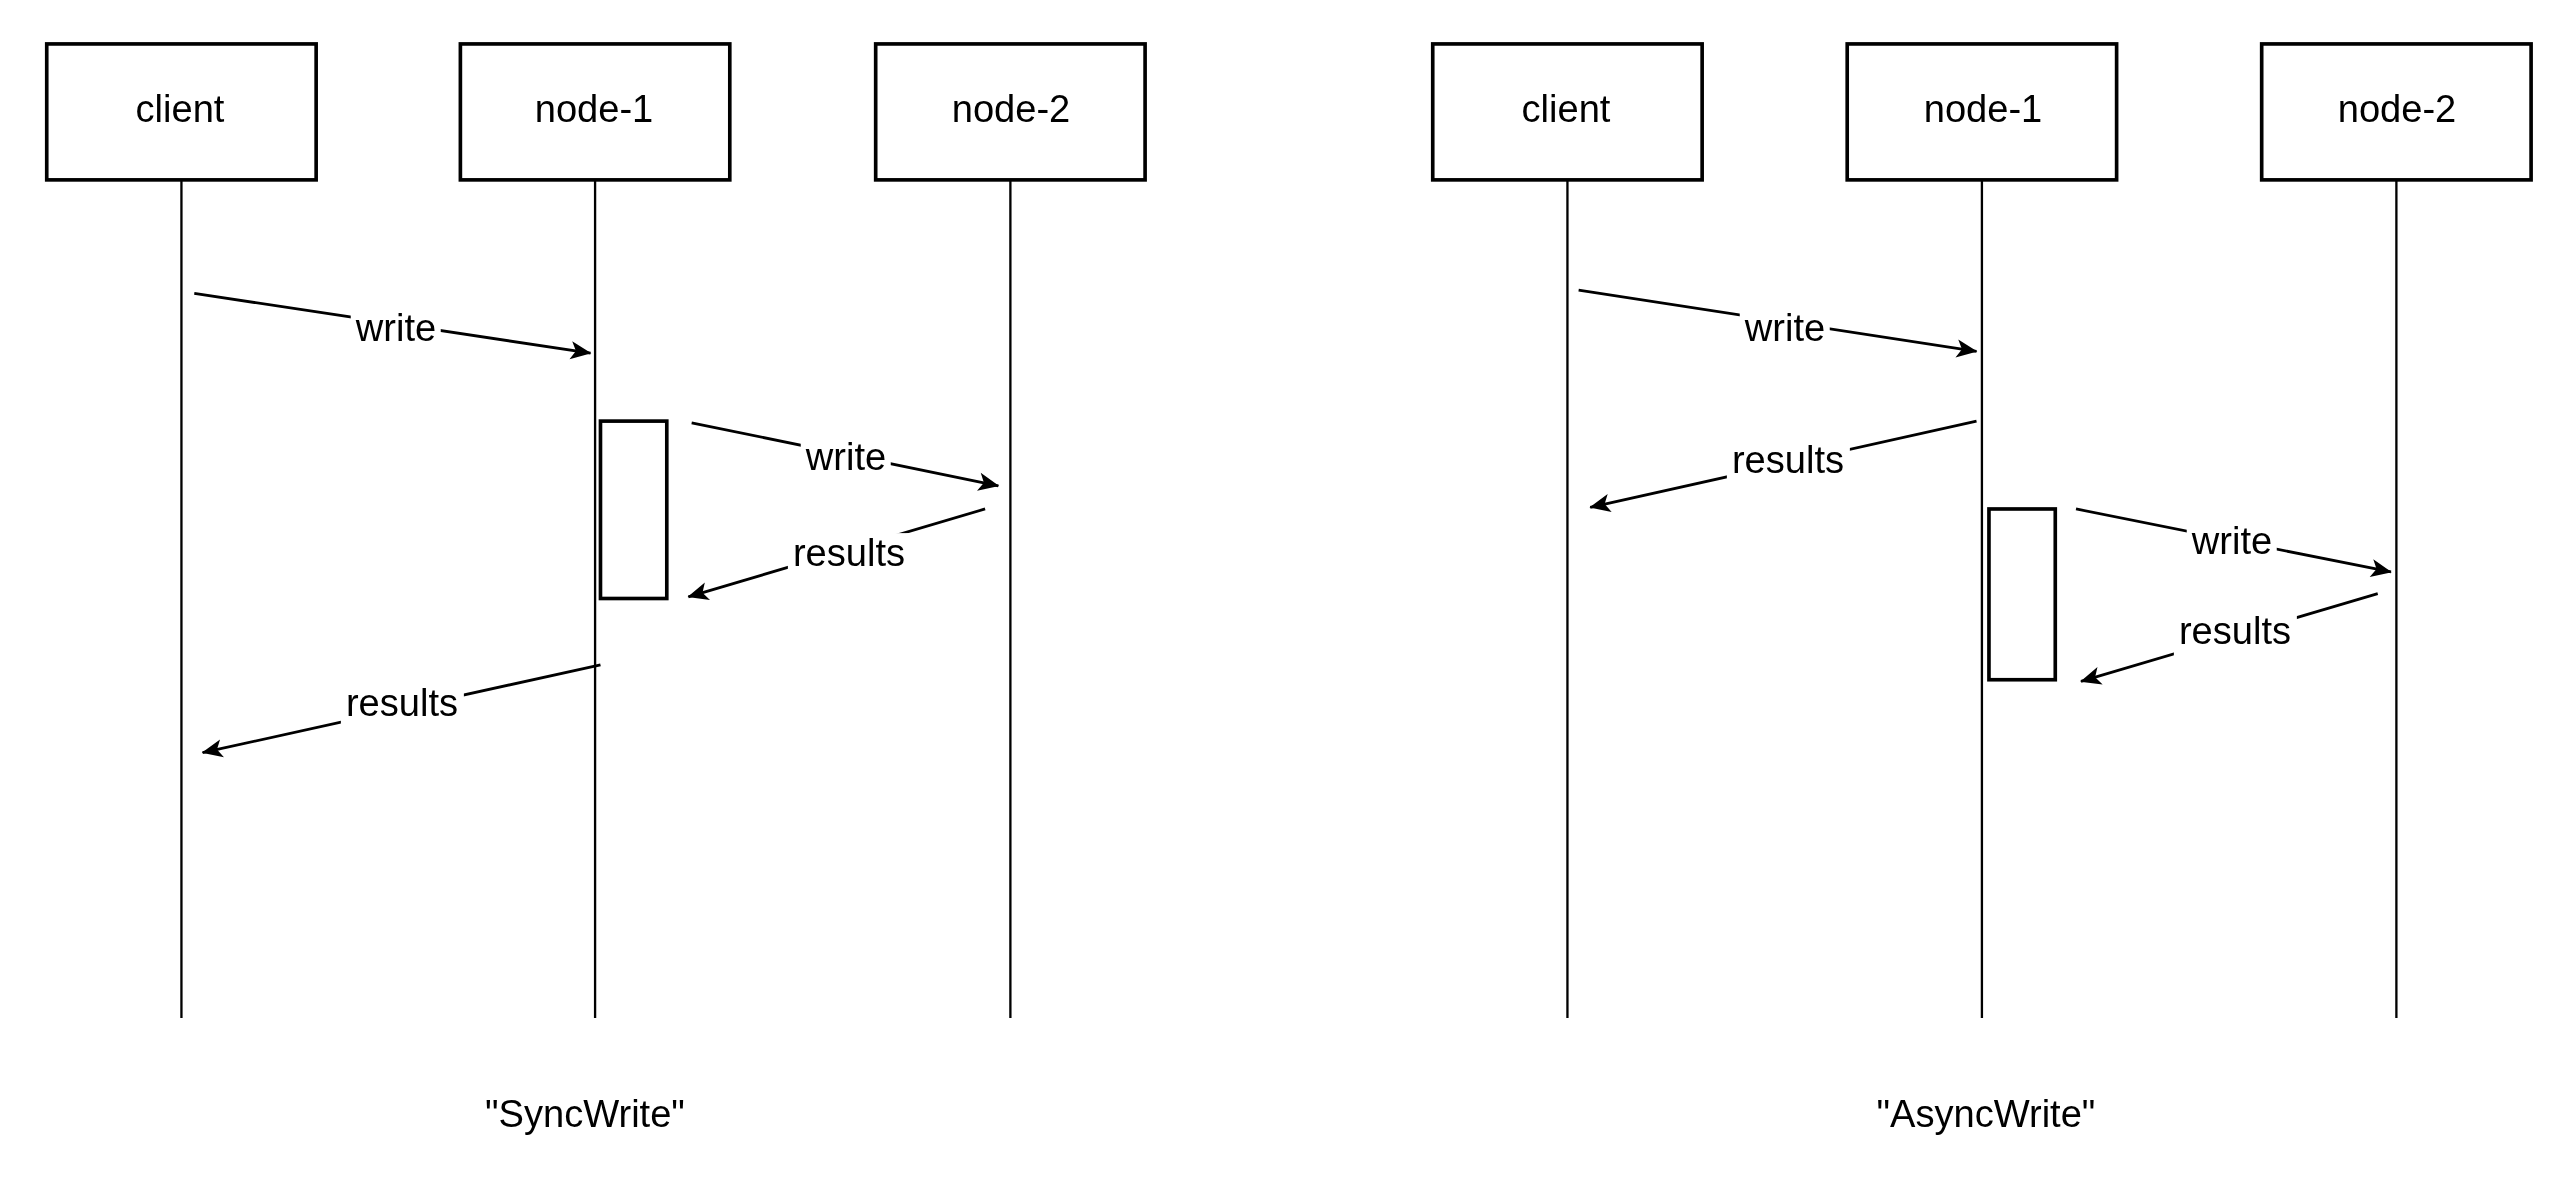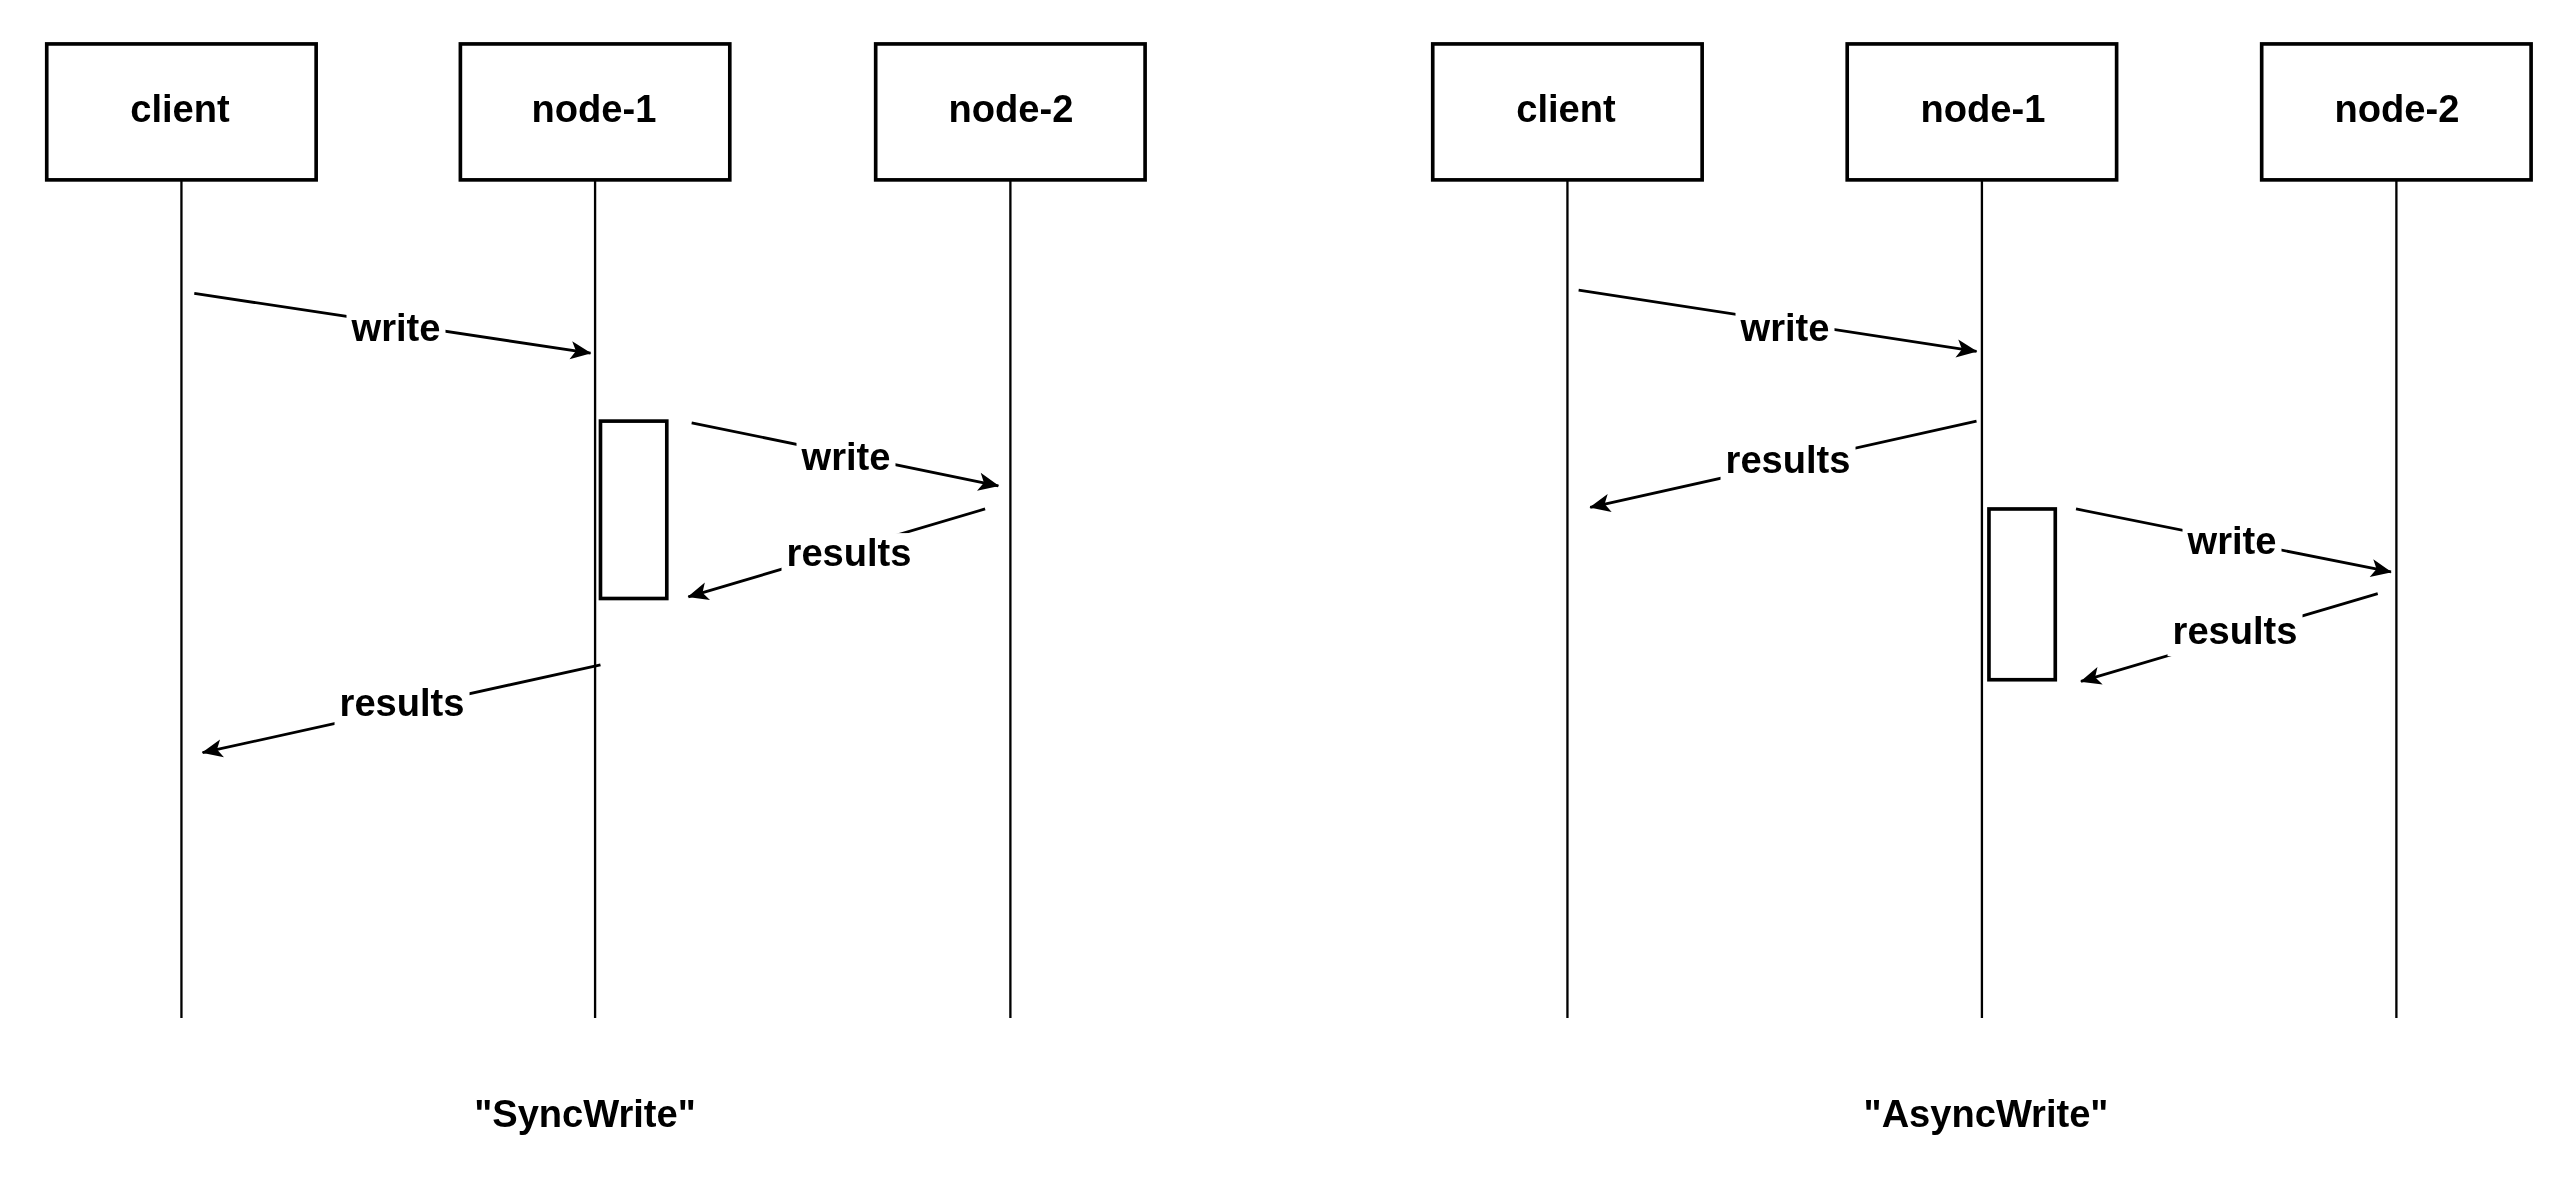--- a/index.html
+++ b/index.html
@@ -5,21 +5,20 @@
   html, body {
     margin: 0;
     padding: 0;
     background: #ffffff;
   }
   .viewport {
     width: 2576px;
     height: 1197px;
     overflow: hidden;
     background: #ffffff;
-    font-weight: bold;
   }
   .canvas {
     position: relative;
     width: 859px;
     height: 399px;
     background: #ffffff;
     transform: scale(3);
     transform-origin: 0 0;
     font-family: "Liberation Sans", sans-serif;
     color: #000000;

